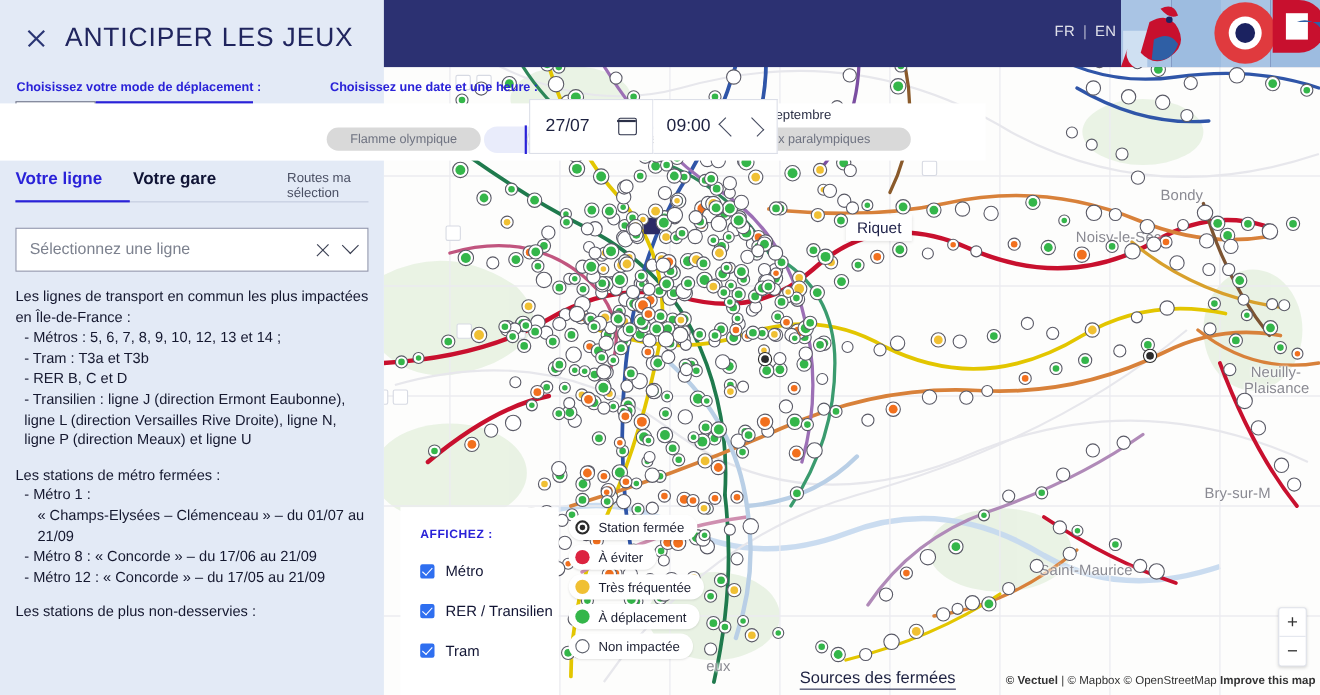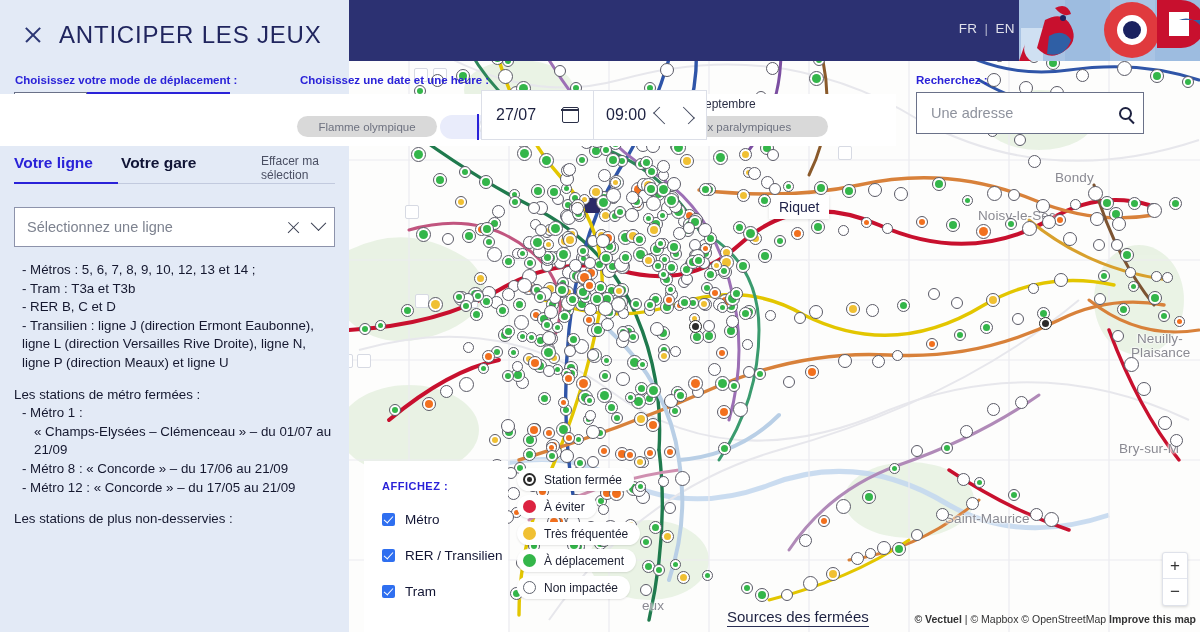--- a/index.html
+++ b/index.html
@@ -252,21 +252,21 @@
           <path d="M760 330 q30 80 70 130" stroke="#c8102e" stroke-width="3.5"></path>
           <path d="M420 600 q80 -20 140 -60" stroke="#e3c600" stroke-width="3"></path>
         </g>
       </svg>
     </div>
 
     <div class="place-label lg" style="left:706px;top:170px;">Bondy</div>
     <div class="place-label lg" style="left:629px;top:208px;">Noisy-le-Sec</div>
     <div class="place-label lg" style="left:788px;top:331px;">Neuilly-</div>
     <div class="place-label lg" style="left:782px;top:345px;">Plaisance</div>
-    <div class="place-label lg" style="left:770px;top:441px;">Bry-sur-M</div>
+    <div class="place-label lg" style="left:746px;top:441px;">Bry-sur-M</div>
     <div class="place-label lg" style="left:596px;top:511px;">Saint-Maurice</div>
     <div class="place-label lg" style="left:293px;top:598px;">eux</div>
     <div class="place-label lg" style="left:170px;top:586px;">lam</div>
 
     <div class="riquet" style="left:420px;top:195px;">Riquet</div>
     <div class="poi-purple" style="left:236px;top:198px;"></div>
     <div class="venue" style="left:65px;top:68px;width:14px;height:14px;"></div>
     <div class="venue" style="left:84px;top:68px;width:14px;height:14px;"></div>
     <div class="venue" style="left:56px;top:205px;width:14px;height:14px;"></div>
     <div class="venue" style="left:66px;top:294px;width:14px;height:14px;"></div>
@@ -1826,27 +1826,20 @@
       <span>27/07</span>
       <span class="cal-ic"></span>
     </div>
     <div class="dt-time">
       <span>09:00</span>
       <span class="ar l"></span>
       <span class="ar r"></span>
     </div>
   </div>
 
-  <div class="search-wrap">
-    <div class="search-lbl">Recherchez :</div>
-    <div class="search-box">
-      <input type="text" placeholder="Une adresse" style="">
-      <span class="mag"></span>
-    </div>
-  </div>
 
   <div class="afpanel">
     <div class="af-title">AFFICHEZ :</div>
     <div class="af-row">
       <span class="cb"></span>
       <span>Métro</span>
     </div>
     <div class="af-row">
       <span class="cb"></span>
       <span>RER / Transilien</span>
@@ -1897,32 +1890,33 @@
 
     <div class="sb-q">Choisissez votre mode de déplacement :</div>
     <div class="modes">
       <div class="mode-btn mode-routes">Routes</div>
       <div class="mode-btn mode-tp">Transports publics</div>
     </div>
 
     <div class="tabs">
       <div class="tab active">Votre ligne</div>
       <div class="tab">Votre gare</div>
-      <div class="clear-sel">Effacer ma sélection</div>
+      <div class="clear-sel">Routes ma sélection</div>
     </div>
     <div class="tabline"></div>
 
     <div class="select-box">
       <span class="ph">Sélectionnez une ligne</span>
       <span class="sel-x"></span>
       <span class="chev"></span>
     </div>
 
     <div class="sb-body">
       <div class="blk">
+        <p>Les lignes de transport en commun les plus impactées en Île-de-France :</p>
         <p class="ind">- Métros : 5, 6, 7, 8, 9, 10, 12, 13 et 14 ;</p>
         <p class="ind">- Tram : T3a et T3b</p>
         <p class="ind">- RER B, C et D</p>
         <p class="ind">- Transilien : ligne J (direction Ermont Eaubonne), ligne L (direction Versailles Rive Droite), ligne N, ligne P (direction Meaux) et ligne U</p>
       </div>
       <div class="blk">
         <p>Les stations de métro fermées :</p>
         <p class="ind">- Métro 1 :</p>
         <p class="ind2">« Champs-Elysées – Clémenceau » – du 01/07 au 21/09</p>
         <p class="ind">- Métro 8 : « Concorde » – du 17/06 au 21/09</p>

